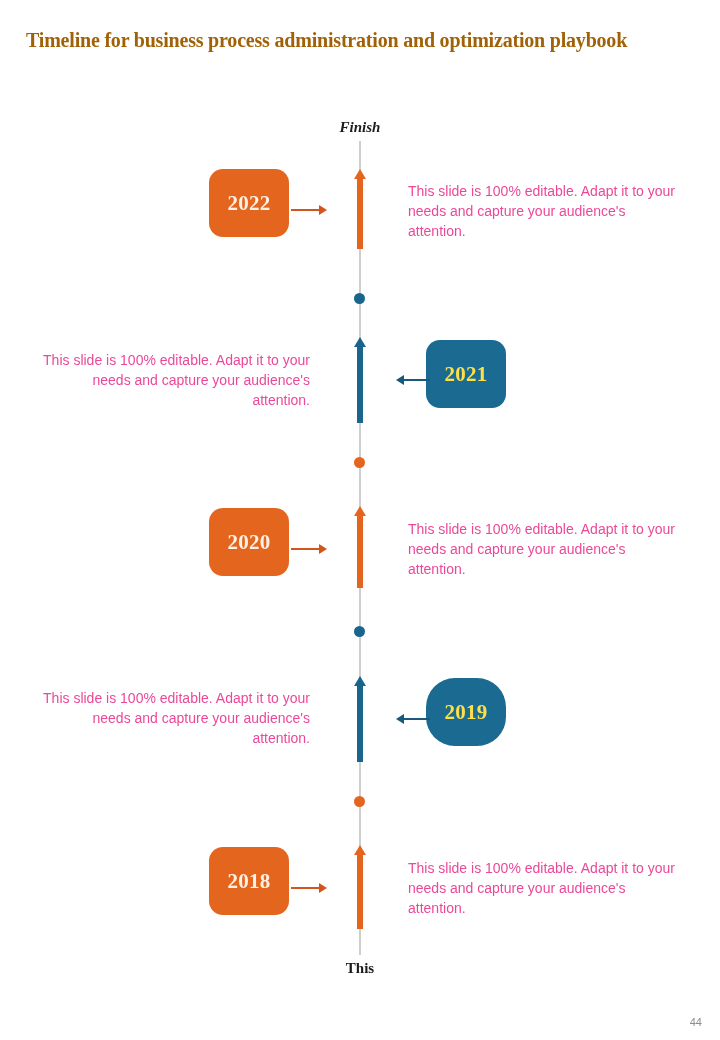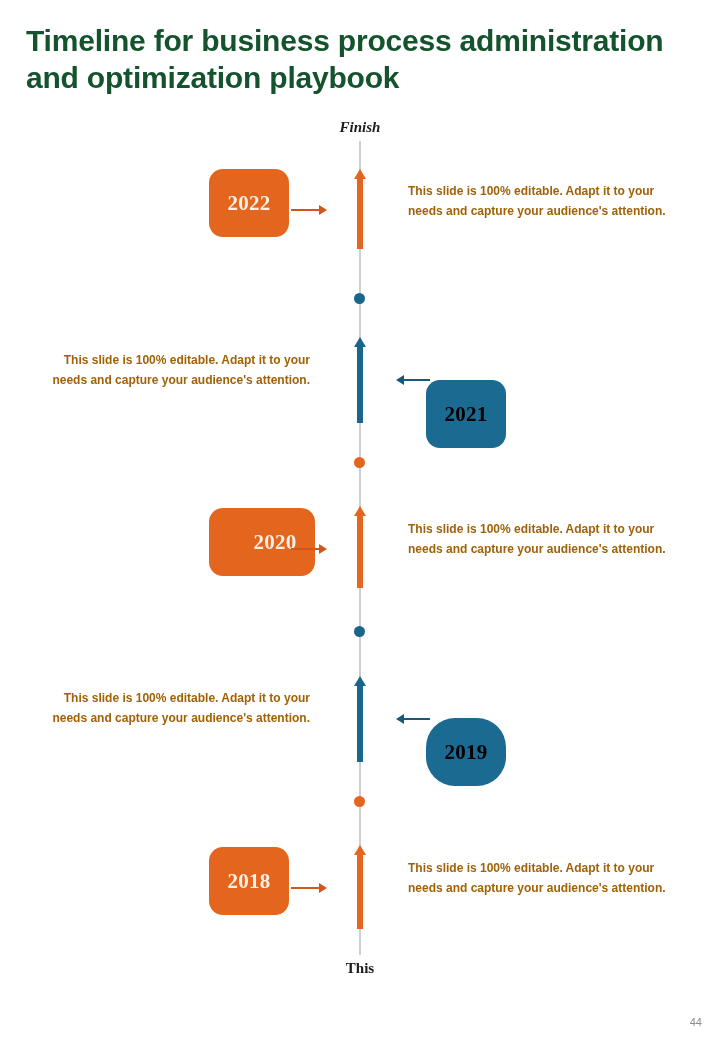--- a/index.html
+++ b/index.html
@@ -15,25 +15,25 @@
     position: relative;
     overflow: hidden;
   }
 
   
   .slide-title {
     position: absolute;
     left: 26px;
     top: 22px;
     width: 672px;
-    font-family: Liberation Sans, sans-serif;
+    font-family: Liberation Serif, serif;
     font-weight: bold;
-    font-size: 30px;
+    font-size: 20px;
     line-height: 37px;
-    color: #14532d;
+    color: #a16207;
     letter-spacing: -0.2px;
   }
 
   
   .timeline-area {
     position: absolute;
     left: 0;
     top: 0;
     width: 720px;
     height: 1040px;
@@ -108,21 +108,21 @@
     display: flex;
     align-items: center;
     justify-content: center;
     font-family: "Liberation Serif", serif;
     font-weight: bold;
     font-size: 21px;
     color: #fdf1e6;
     letter-spacing: 0.3px;
   }
   .year-box.orange { background: #e4651e; }
-  .year-box.blue   { background: #1a6a92; color: #000000; margin-top: 40px; }
+  .year-box.blue   { background: #1a6a92; color: #fde047; }
 
   
   .connector {
     position: absolute;
     height: 11px;
   }
   .connector .line {
     position: absolute;
     top: 5px;
     height: 1.6px;
@@ -146,24 +146,23 @@
   .connector.to-left .tip {
     left: 0;
     border-right: 8px solid #17587c;
   }
 
   
   .desc {
     position: absolute;
     width: 272px;
     font-family: "Liberation Sans", sans-serif;
-    font-size: 12px;
+    font-size: 14px;
     line-height: 20px;
-    color: #a16207;
-    font-weight: bold;
+    color: #ec4899;
   }
   .desc.right { left: 408px; text-align: left; }
   .desc.left  { left: 38px; text-align: right; }
 
   
   .page-number {
     position: absolute;
     right: 18px;
     bottom: 12px;
     font-size: 11px;
@@ -207,21 +206,21 @@
     <span class="tip"></span>
   </div>
   <div class="desc left" style="top:350px;">This slide is 100% editable. Adapt it to your needs and capture your audience's attention.</div>
 
   <div class="dot orange" style="top:457px;"></div>
 
   <div class="bar orange" style="top:506px; height:82px;">
     <span class="head"></span>
     <span class="stem"></span>
   </div>
-  <div class="year-box orange" style="left:209px; top:508px;padding-left:26px;">2020</div>
+  <div class="year-box orange" style="left:209px; top:508px;">2020</div>
   <div class="connector to-right" style="left:291px; top:543px; width:36px;">
     <span class="line"></span>
     <span class="tip"></span>
   </div>
   <div class="desc right" style="top:519px;">This slide is 100% editable. Adapt it to your needs and capture your audience's attention.</div>
 
   <div class="dot blue" style="top:626px;"></div>
 
   <div class="bar blue" style="top:676px; height:86px;">
     <span class="head"></span>

